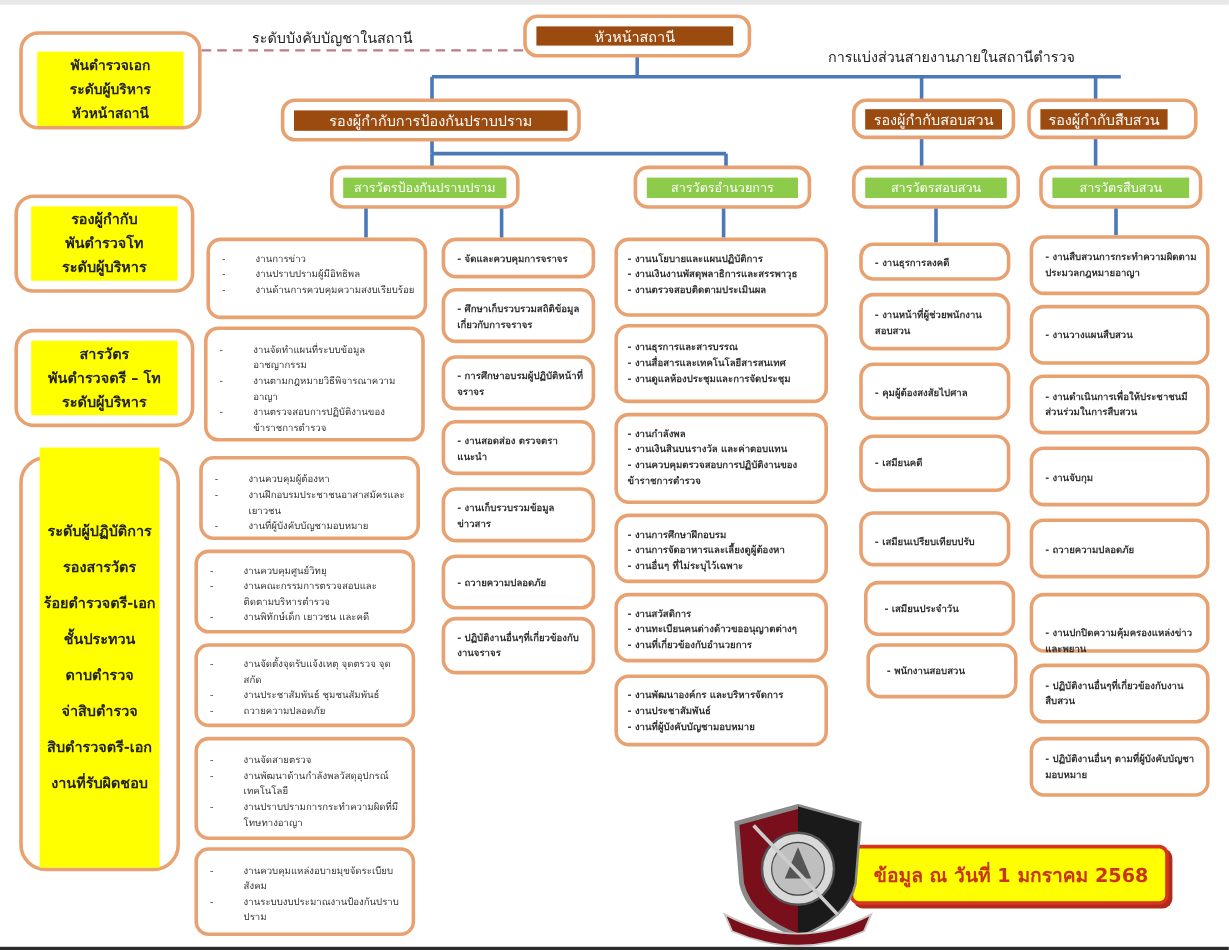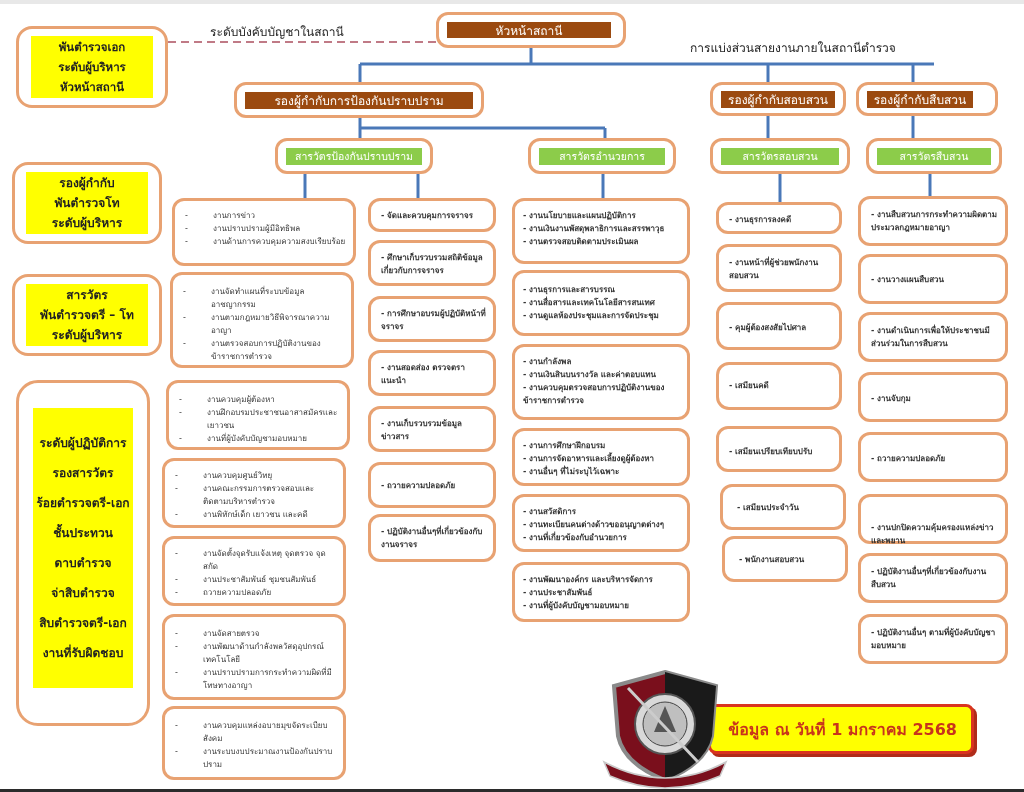--- a/index.html
+++ b/index.html
@@ -81,21 +81,21 @@
     <line x1="930" y1="172" x2="930" y2="196"></line>
   </g>
 </svg>
 
 <div class="box" style="left:436px;top:12px;width:190px;height:36px;">
   <div class="hdr-brown" style="left:8px;top:7px;width:164px;height:16px;">หัวหน้าสถานี</div>
 </div>
 <div class="label-text" style="left:210px;top:22px;">ระดับบังคับบัญชาในสถานี</div>
 <div class="label-text" style="left:690px;top:38px;">การแบ่งส่วนสายงานภายในสถานีตำรวจ</div>
 
-<div class="rank" style="left:16px;top:26px;width:152px;height:82px;">
+<div class="rank" style="left:16px;top:26px;width:152px;height:82px;align-items:flex-end;">
   <div class="rank-fill" style="width:122px;height:62px;font-size:11.5px;line-height:20px;">
     <span>พันตำรวจเอก</span>
     <span>ระดับผู้บริหาร</span>
     <span>หัวหน้าสถานี</span>
   </div>
 </div>
 <div class="rank" style="left:12px;top:162px;width:150px;height:82px;">
   <div class="rank-fill" style="width:122px;height:62px;font-size:12px;line-height:20px;">
     <span>รองผู้กำกับ</span>
     <span>พันตำรวจโท</span>
@@ -103,21 +103,21 @@
   </div>
 </div>
 <div class="rank" style="left:12px;top:274px;width:150px;height:82px;">
   <div class="rank-fill" style="width:122px;height:62px;font-size:12px;line-height:20px;">
     <span>สารวัตร</span>
     <span>พันตำรวจตรี – โท</span>
     <span>ระดับผู้บริหาร</span>
   </div>
 </div>
 <div class="rank" style="left:16px;top:380px;width:134px;height:346px;border-radius:22px;">
-  <div class="rank-fill" style="width:100px;height:280px;font-size:12px;line-height:30px;margin-top:-10px;">
+  <div class="rank-fill" style="width:100px;height:350px;font-size:12px;line-height:30px;margin-top:-10px;">
     <span>ระดับผู้ปฏิบัติการ</span>
     <span>รองสารวัตร</span>
     <span>ร้อยตำรวจตรี-เอก</span>
     <span>ชั้นประทวน</span>
     <span>ดาบตำรวจ</span>
     <span>จ่าสิบตำรวจ</span>
     <span>สิบตำรวจตรี-เอก</span>
     <span>งานที่รับผิดชอบ</span>
   </div>
 </div>
@@ -281,21 +281,21 @@
 <div class="box task plain-list" style="left:716px;top:244px;width:126px;height:48px;padding:9px 4px 0 10px;">
     <ul>
       <li>งานหน้าที่ผู้ช่วยพนักงานสอบสวน</li>
     </ul>
   </div>
 <div class="box task plain-list" style="left:716px;top:302px;width:126px;height:48px;padding:16px 4px 0 10px;">
     <ul>
       <li>คุมผู้ต้องสงสัยไปศาล</li>
     </ul>
   </div>
-<div class="box task plain-list" style="left:716px;top:362px;width:126px;height:48px;padding:14px 4px 0 10px;border-radius:13px;">
+<div class="box task plain-list" style="left:716px;top:362px;width:126px;height:48px;padding:14px 4px 0 10px;">
     <ul>
       <li>เสมียนคดี</li>
     </ul>
   </div>
 <div class="box task plain-list" style="left:716px;top:426px;width:126px;height:46px;padding:16px 4px 0 10px;">
     <ul>
       <li>เสมียนเปรียบเทียบปรับ</li>
     </ul>
   </div>
 <div class="box task plain-list" style="left:720px;top:484px;width:126px;height:46px;padding:14px 4px 0 14px;">

